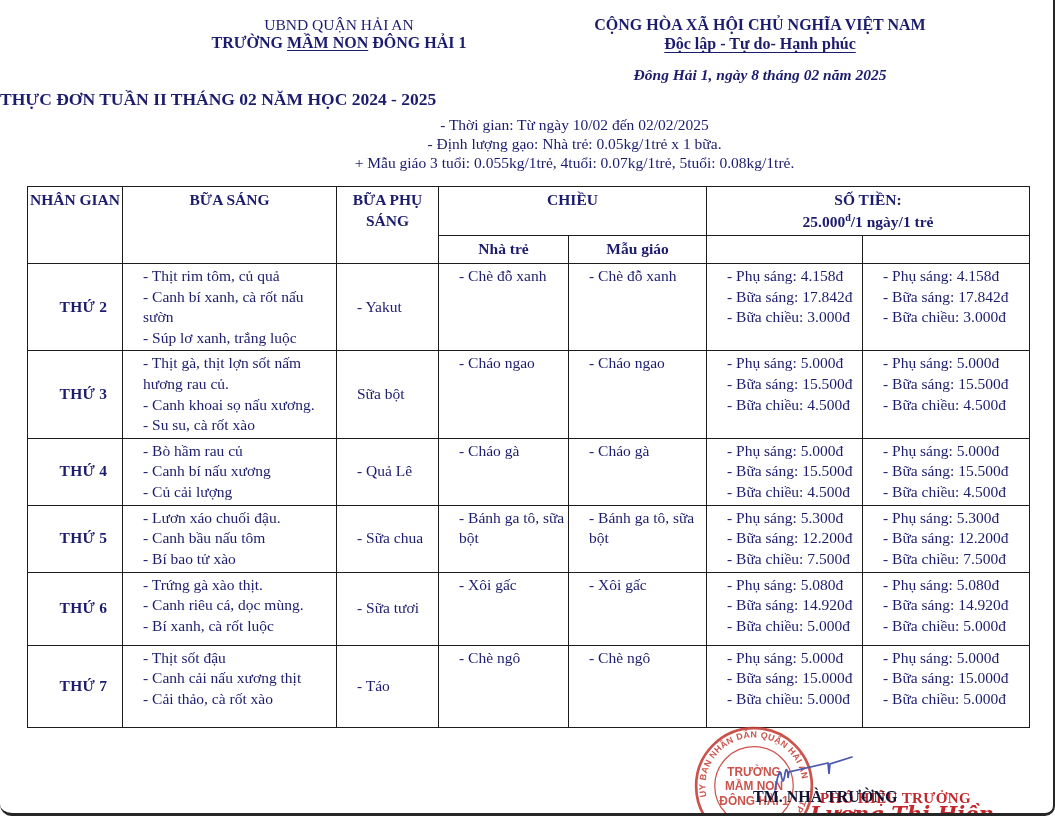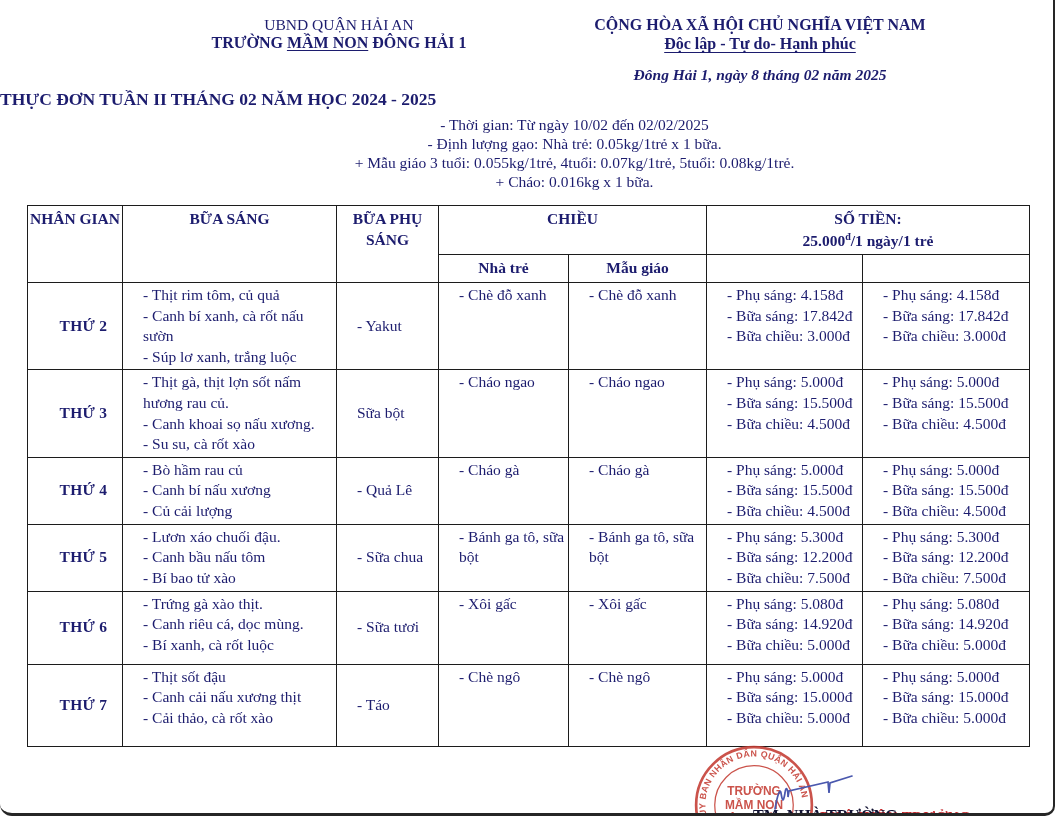--- a/index.html
+++ b/index.html
@@ -65,21 +65,20 @@
   </div>
 </div>
 
 <div class="date-line">Đông Hải 1, ngày 8 tháng 02 năm 2025</div>
 <div class="doc-title">THỰC ĐƠN TUẦN II THÁNG 02 NĂM HỌC 2024 - 2025</div>
 
 <div class="notes">
   <div>- Thời gian: Từ ngày 10/02 đến 02/02/2025</div>
   <div>- Định lượng gạo: Nhà trẻ: 0.05kg/1trẻ x 1 bữa.</div>
   <div>+ Mẫu giáo 3 tuổi: 0.055kg/1trẻ, 4tuổi: 0.07kg/1trẻ, 5tuổi: 0.08kg/1trẻ.</div>
-  <div>+ Cháo: 0.016kg x 1 bữa.</div>
 </div>
 
 <table>
   <colgroup>
     <col style="width:95px">
       <col style="width:214px">
       <col style="width:102px">
     <col style="width:130px">
       <col style="width:138px">
       <col style="width:156px">

